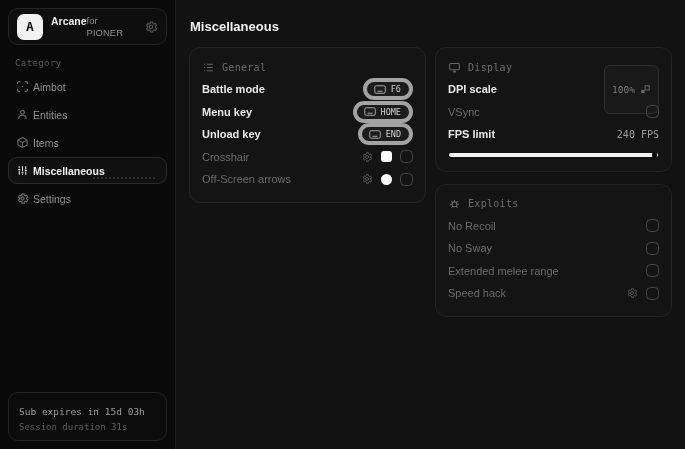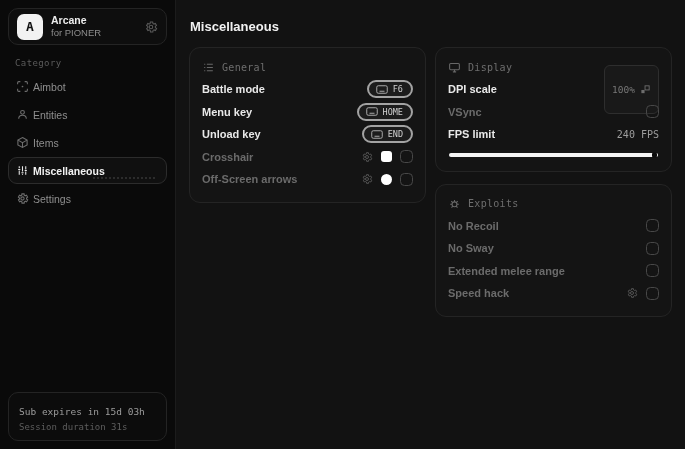--- a/index.html
+++ b/index.html
@@ -7,21 +7,21 @@
   body { font-family:"Liberation Sans", sans-serif; display:flex; color:#e8e8e8; }
 
   
   .sidebar { width:176px; height:100%; background:#0a0a0a; border-right:1px solid #1c1c1c;
              display:flex; flex-direction:column; padding:8px; }
   .app-card { display:flex; align-items:center; gap:8px; border:1px solid #242424; background:#0e0e0e;
               border-radius:10px; padding:5px 8px; height:37px; }
   .logo { width:26px; height:26px; background:#f2f2f2; border-radius:7px; display:flex;
           align-items:center; justify-content:center; font-weight:800; font-size:13px; color:#101010;
           font-family:"DejaVu Sans Mono", monospace; flex:0 0 auto; }
-  .app-text { display:flex; flex-direction:column; line-height:1.25; }
+  .app-text { display:flex; flex-direction:row; line-height:1.25; }
   .app-name { font-size:10.5px; font-weight:700; color:#ededed; }
   .app-sub  { font-size:9.5px; color:#8d8d8d; }
   .app-gear { margin-left:auto; color:#5a5a5a; display:flex; }
 
   .category-label { font-family:"DejaVu Sans Mono", monospace; font-size:9px; color:#5c5c5c;
                     margin:13px 7px 4px 7px; letter-spacing:.4px; }
 
   .nav { display:flex; flex-direction:column; }
   .nav-item { display:flex; align-items:center; gap:4px; height:27px; padding:0 7px; margin-top:1px;
               font-size:10.5px; color:#8f8f8f; border:1px solid transparent; border-radius:9px;
@@ -44,24 +44,24 @@
   .col { flex:1; display:flex; flex-direction:column; gap:12px; }
 
   .panel { border:1px solid #242424; background:#141414; border-radius:11px; padding:8px 12px 11px; }
   .panel-header { display:flex; align-items:center; gap:7px; height:22px;
                   font-family:"DejaVu Sans Mono", monospace; font-size:10px; color:#6e6e6e;
                   letter-spacing:.3px; }
   .panel-header .ph-icon { display:flex; color:#676767; }
 
   .row { display:flex; align-items:center; height:22.5px; }
   .row-label { font-size:11px; font-weight:700; color:#e9e9e9; }
-  .row-label.dim { color:#6b6b6b; font-weight:700; }
+  .row-label.dim { color:#6b6b6b; font-weight:400; }
   .row-right { margin-left:auto; display:flex; align-items:center; gap:8px; }
 
-  .keybind { display:flex; align-items:center; gap:5px; background:#1c1c1c; border:2px solid #a3a3a3;
+  .keybind { display:flex; align-items:center; gap:5px; background:#1c1c1c; border:4px solid #a3a3a3;
              border-radius:999px; padding:2px 8px 2px 7px; font-family:"DejaVu Sans Mono", monospace;
              font-size:8.5px; color:#cfcfcf; }
   .keybind .kb-icon { display:flex; color:#a8a8a8; }
 
   .checkbox { width:13px; height:13px; border:1.5px solid #484848; border-radius:4.5px; background:transparent; }
   .swatch { width:11px; height:11px; }
   .swatch.square { border-radius:3px; }
   .swatch.circle { border-radius:50%; }
   .row-gear { display:flex; color:#555; }
 

